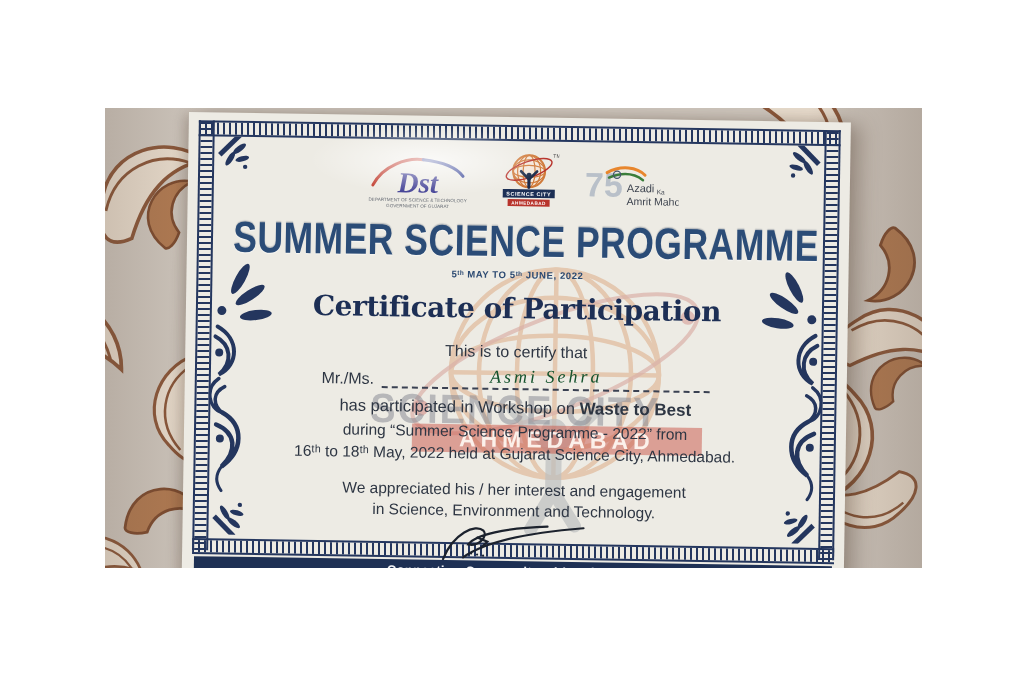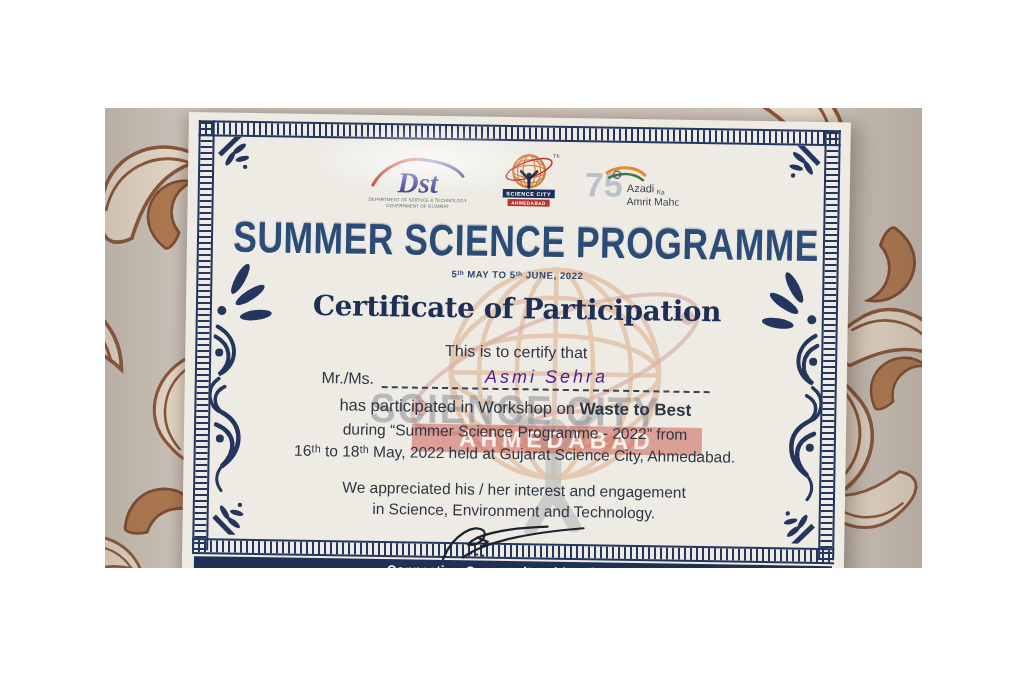--- a/index.html
+++ b/index.html
@@ -48,21 +48,21 @@
   .logos{display:flex;justify-content:center;align-items:flex-end;gap:24px;height:62px;margin-top:12px;}
   .title{display:inline-block;margin-top:10px;font-size:37px;font-weight:bold;letter-spacing:0.5px;
          color:var(--title-navy,#2b4c77);transform:scale(.96,1.18);
          text-shadow:0 1px 1px rgba(255,255,255,.5), 0 -1px 1px rgba(20,40,70,.25);white-space:nowrap;}
   .title-dates{font-size:9.5px;font-weight:bold;letter-spacing:.6px;color:#2c4a72;margin-top:6px;}
   .heading{font-family:"DejaVu Serif",serif;font-weight:bold;font-size:28px;color:#1d2f55;margin-top:12px;
            letter-spacing:-0.5px;}
   .certify{margin-top:18px;font-size:16px;}
   .name-row{margin-top:5px;font-size:16px;display:flex;justify-content:center;align-items:flex-end;gap:8px;}
   .name-line{display:inline-block;min-width:300px;border-bottom:2px dashed #3a4152;padding:0 14px 1px 14px;}
-  .handwriting{font-family:Liberation Sans, sans-serif;font-style:italic;font-size:18px;letter-spacing:3px;color:#4c1d95;
+  .handwriting{font-family:Liberation Serif, serif;font-style:italic;font-size:18px;letter-spacing:3px;color:#14532d;
                transform:rotate(-1deg);display:inline-block;}
   .line3{margin-top:8px;font-size:16.5px;}
   .line3 b{font-size:17px;}
   .line4{margin-top:5px;font-size:15.5px;}
   .line5{margin-top:4px;font-size:15.5px;}
   .appr1{margin-top:18px;font-size:15.5px;}
   .appr2{margin-top:3px;font-size:15.5px;}
   .sig-block{margin-top:2px;line-height:1;}
   .sig-name{font-size:14.5px;font-weight:bold;color:#1f2633;margin-top:0px;}
   .band{position:absolute;left:12px;right:12px;top:444px;height:30px;background:var(--band-navy,#1e3054);

